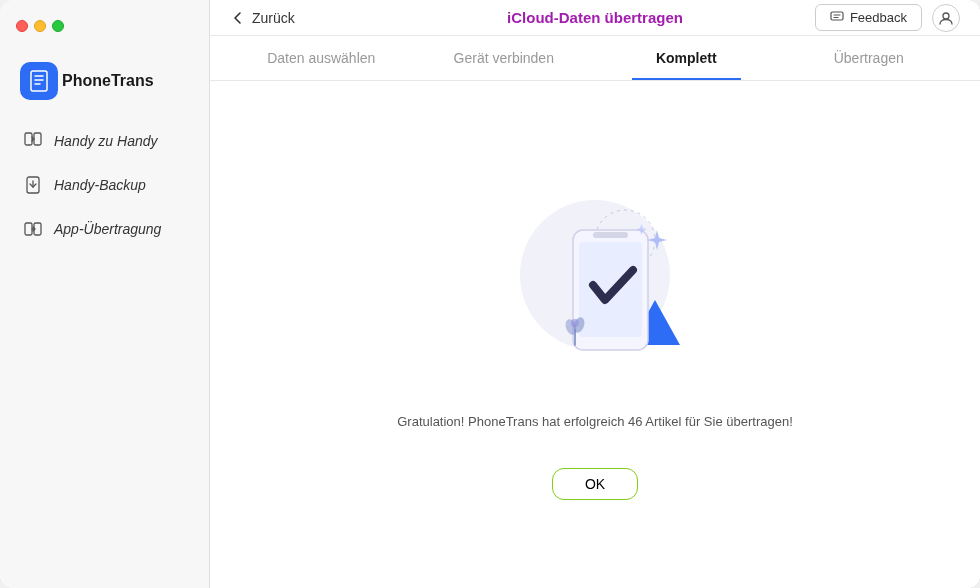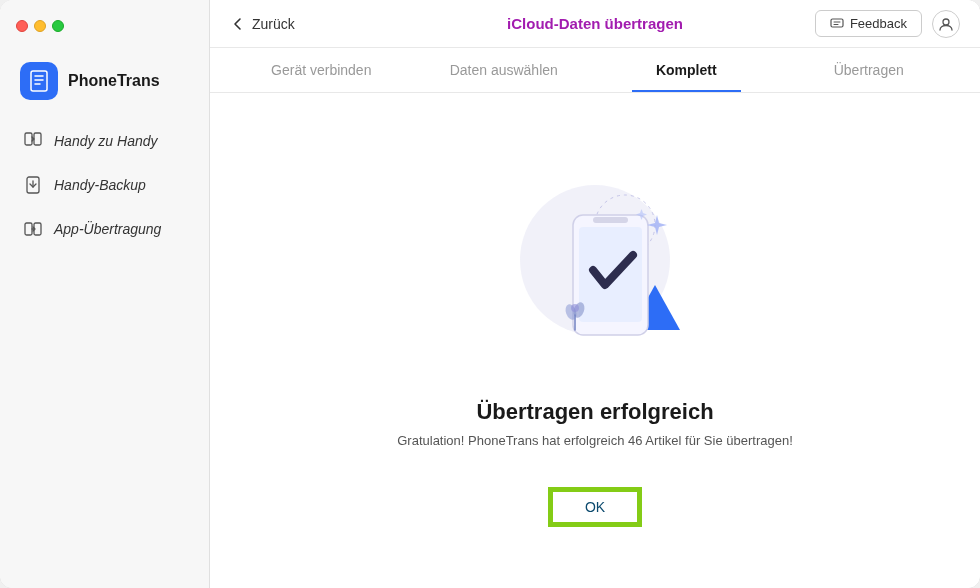--- a/index.html
+++ b/index.html
@@ -55,21 +55,21 @@
       height: 12px;
       border-radius: 50%;
     }
     .traffic-light.close { background: #ff5f57; border: 1px solid #e0443e; }
     .traffic-light.minimize { background: #ffbd2e; border: 1px solid #dea123; }
     .traffic-light.maximize { background: #28c940; border: 1px solid #1aab29; }
 
     .sidebar-logo-area {
       display: flex;
       align-items: center;
-      gap: 10px;
+      gap: 4px;
       padding: 10px 20px 20px 20px;
     }
 
     .logo-icon {
       width: 38px;
       height: 38px;
       background: #2d6df6;
       border-radius: 10px;
       display: flex;
       align-items: center;
@@ -124,21 +124,21 @@
     
     .main-content {
       flex: 1;
       display: flex;
       flex-direction: column;
       background: #fff;
     }
 
     
     .topbar {
-      height: 48px;
+      height: 36px;
       display: flex;
       align-items: center;
       padding: 0 20px;
       border-bottom: 1px solid #e8e8e8;
       position: relative;
     }
 
     .back-btn {
       display: flex;
       align-items: center;
@@ -160,21 +160,21 @@
 
     .topbar-right {
       margin-left: auto;
       display: flex;
       align-items: center;
       gap: 10px;
     }
 
     .feedback-btn {
       display: flex;
-      align-items: flex-end;
+      align-items: flex-start;
       gap: 6px;
       padding: 5px 14px;
       border: 1px solid #ccc;
       border-radius: 6px;
       font-size: 13px;
       color: #333;
       cursor: pointer;
       background: #fff;
     }
 
@@ -252,24 +252,24 @@
 
     .success-desc {
       font-size: 13px;
       color: #555;
       text-align: center;
       margin-bottom: 39px;
     }
 
     .ok-btn {
       padding: 7px 32px;
-      border: 5px solid #84cc16;
-      border-radius: 0;
+      border: 1px solid #84cc16;
+      border-radius: 12px;
       font-size: 14px;
-      color: #0c4a6e;
+      color: #000000;
       background: #fff;
       cursor: pointer;
     }
   </style>
 </head>
 <body>
 
 <div class="app-window">
 
   <div class="sidebar">
@@ -357,24 +357,24 @@
           <svg width="16" height="16" viewBox="0 0 16 16" fill="none">
             <circle cx="8" cy="6" r="3" stroke="#555" stroke-width="1.3"></circle>
             <path d="M2 14 C2 11 5 9.5 8 9.5 C11 9.5 14 11 14 14" stroke="#555" stroke-width="1.3" stroke-linecap="round"></path>
           </svg>
         </div>
       </div>
     </div>
 
     <div class="steps-bar">
       <div class="step-item">
+        <span>Daten auswählen</span>
+      </div>
+      <div class="step-item">
         <span>Gerät verbinden</span>
-      </div>
-      <div class="step-item">
-        <span>Daten auswählen</span>
       </div>
       <div class="step-item active">
         <span>Komplett</span>
       </div>
       <div class="step-item">
         <span>Übertragen</span>
       </div>
     </div>
 
     <div class="content-area">
@@ -402,18 +402,17 @@
 
           <path d="M155 58 L156.5 54 L158 58 L162 59.5 L158 61 L156.5 65 L155 61 L151 59.5 Z" fill="#b0c0f8" opacity="0.6"></path>
 
           <line x1="90" y1="175" x2="90" y2="160" stroke="#7080c0" stroke-width="1.5" stroke-linecap="round"></line>
           <ellipse cx="86" cy="157" rx="5" ry="8" fill="#8090d0" opacity="0.5" transform="rotate(-20 86 157)"></ellipse>
           <ellipse cx="94" cy="155" rx="5" ry="8" fill="#7080c0" opacity="0.5" transform="rotate(20 94 155)"></ellipse>
           <circle cx="90" cy="153" r="4" fill="#9090d8" opacity="0.6"></circle>
         </svg>
       </div>
 
-      <h2 class="success-title">Übertragen erfolgreich</h2>
       <p class="success-desc">Gratulation! PhoneTrans hat erfolgreich 46 Artikel für Sie übertragen!</p>
       <button class="ok-btn">OK</button>
     </div>
   </div>
 </div>
 
 </body></html>

